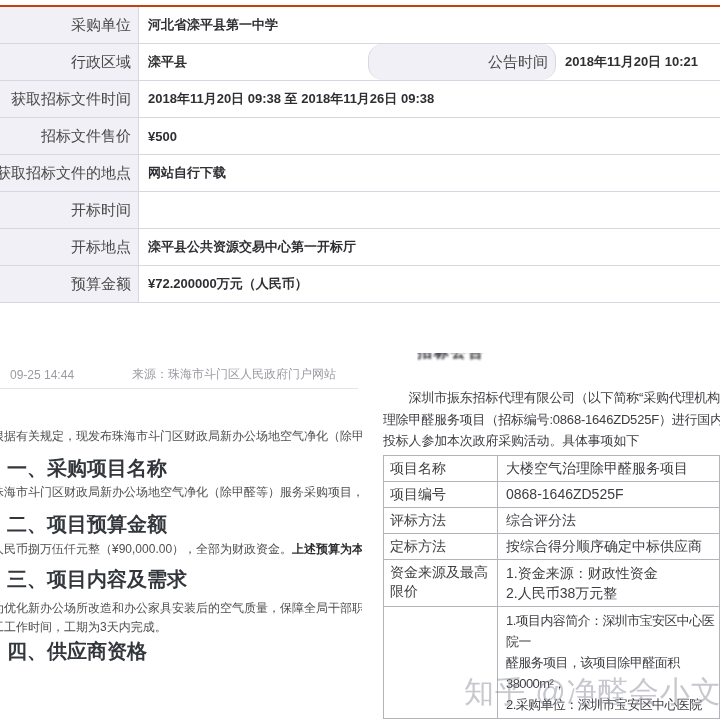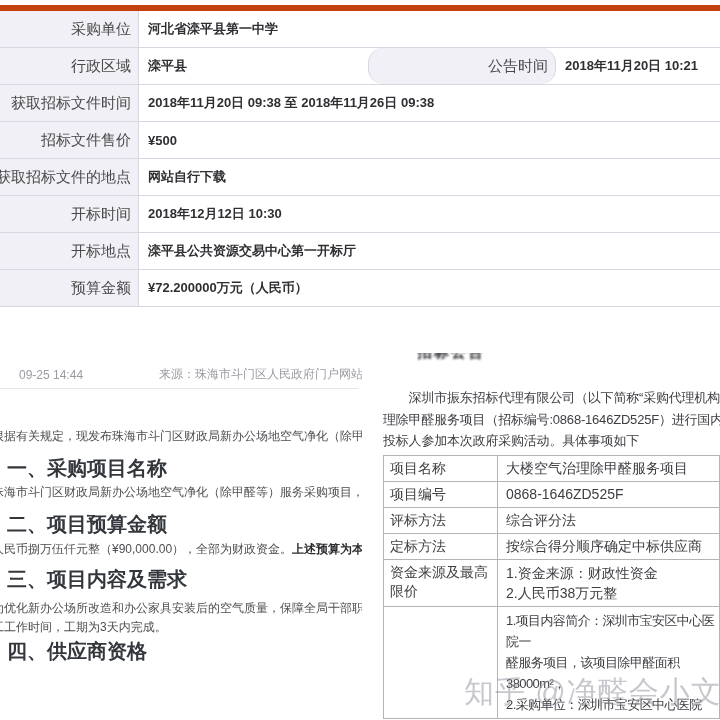--- a/index.html
+++ b/index.html
@@ -5,43 +5,43 @@
   html,body{margin:0;padding:0;}
   body{
     width:720px;height:720px;position:relative;overflow:hidden;
     background:#ffffff;
     font-family:"Liberation Sans","DejaVu Sans",sans-serif;
     color:#333;
   }
   
   #top-table{
     position:absolute;left:0;top:5px;width:720px;
-    border-top:6px solid #c2410c;
+    border-top:2px solid #c2410c;
     background:#fff;
   }
   .trow{display:flex;height:36px;border-bottom:1px solid #d7d7e2;}
   .tlabel{
     width:139px;flex:none;box-sizing:border-box;
     background:#f0f0f6;border-right:1px solid #d7d7e2;
     display:flex;align-items:center;justify-content:flex-end;
     padding-right:7px;font-size:15px;color:#4a4a4a;
     white-space:nowrap;overflow:hidden;
   }
   .tlabel.second{width:188px;border-left:1px solid #d7d7e2;border-radius:15px;}
   .tvalue{
     flex:1;box-sizing:border-box;display:flex;align-items:center;
     padding-left:9px;font-size:13px;font-weight:bold;color:#2f2f33;
     white-space:nowrap;overflow:hidden;background:#fff;
   }
   .tvalue.fixed{flex:none;width:229px;}
   
   #left-article{position:absolute;left:0;top:0;width:362px;height:720px;overflow:hidden;}
-  .meta{position:absolute;top:366px;left:19px;display:flex;align-items:center;
+  .meta{position:absolute;top:366px;left:10px;display:flex;align-items:center;
         font-size:12px;color:#9a9aa2;white-space:nowrap;}
-  .meta .src{margin-left:76px;}
+  .meta .src{margin-left:58px;}
   .l-divider{position:absolute;top:388px;left:0;width:358px;border-bottom:1px solid #e4e4e8;}
   .l-par{position:absolute;left:-8px;font-size:12px;color:#4e4e52;white-space:pre;
          line-height:19px;letter-spacing:0;}
   .l-head{position:absolute;left:7px;font-size:20px;font-weight:bold;color:#33373c;white-space:nowrap;}
   .bold-tail{font-weight:bold;color:#2d2d30;}
   
   #right-article{position:absolute;left:375px;top:340px;width:345px;height:380px;overflow:hidden;}
   .blur-head{position:absolute;left:42px;top:13px;width:118px;height:9px;overflow:hidden;}
   .blur-head span{display:block;margin-top:-10px;font-size:15px;font-weight:bold;
                   color:#2a2a30;filter:blur(1px);letter-spacing:2px;white-space:nowrap;}
@@ -84,21 +84,20 @@
   <div class="trow">
     <div class="tlabel">招标文件售价</div>
     <div class="tvalue">¥500</div>
   </div>
   <div class="trow">
     <div class="tlabel">获取招标文件的地点</div>
     <div class="tvalue">网站自行下载</div>
   </div>
   <div class="trow">
     <div class="tlabel">开标时间</div>
-    <div class="tvalue">2018年12月12日 10:30</div>
   </div>
   <div class="trow">
     <div class="tlabel">开标地点</div>
     <div class="tvalue">滦平县公共资源交易中心第一开标厅</div>
   </div>
   <div class="trow">
     <div class="tlabel">预算金额</div>
     <div class="tvalue">¥72.200000万元（人民币）</div>
   </div>
 </div>

